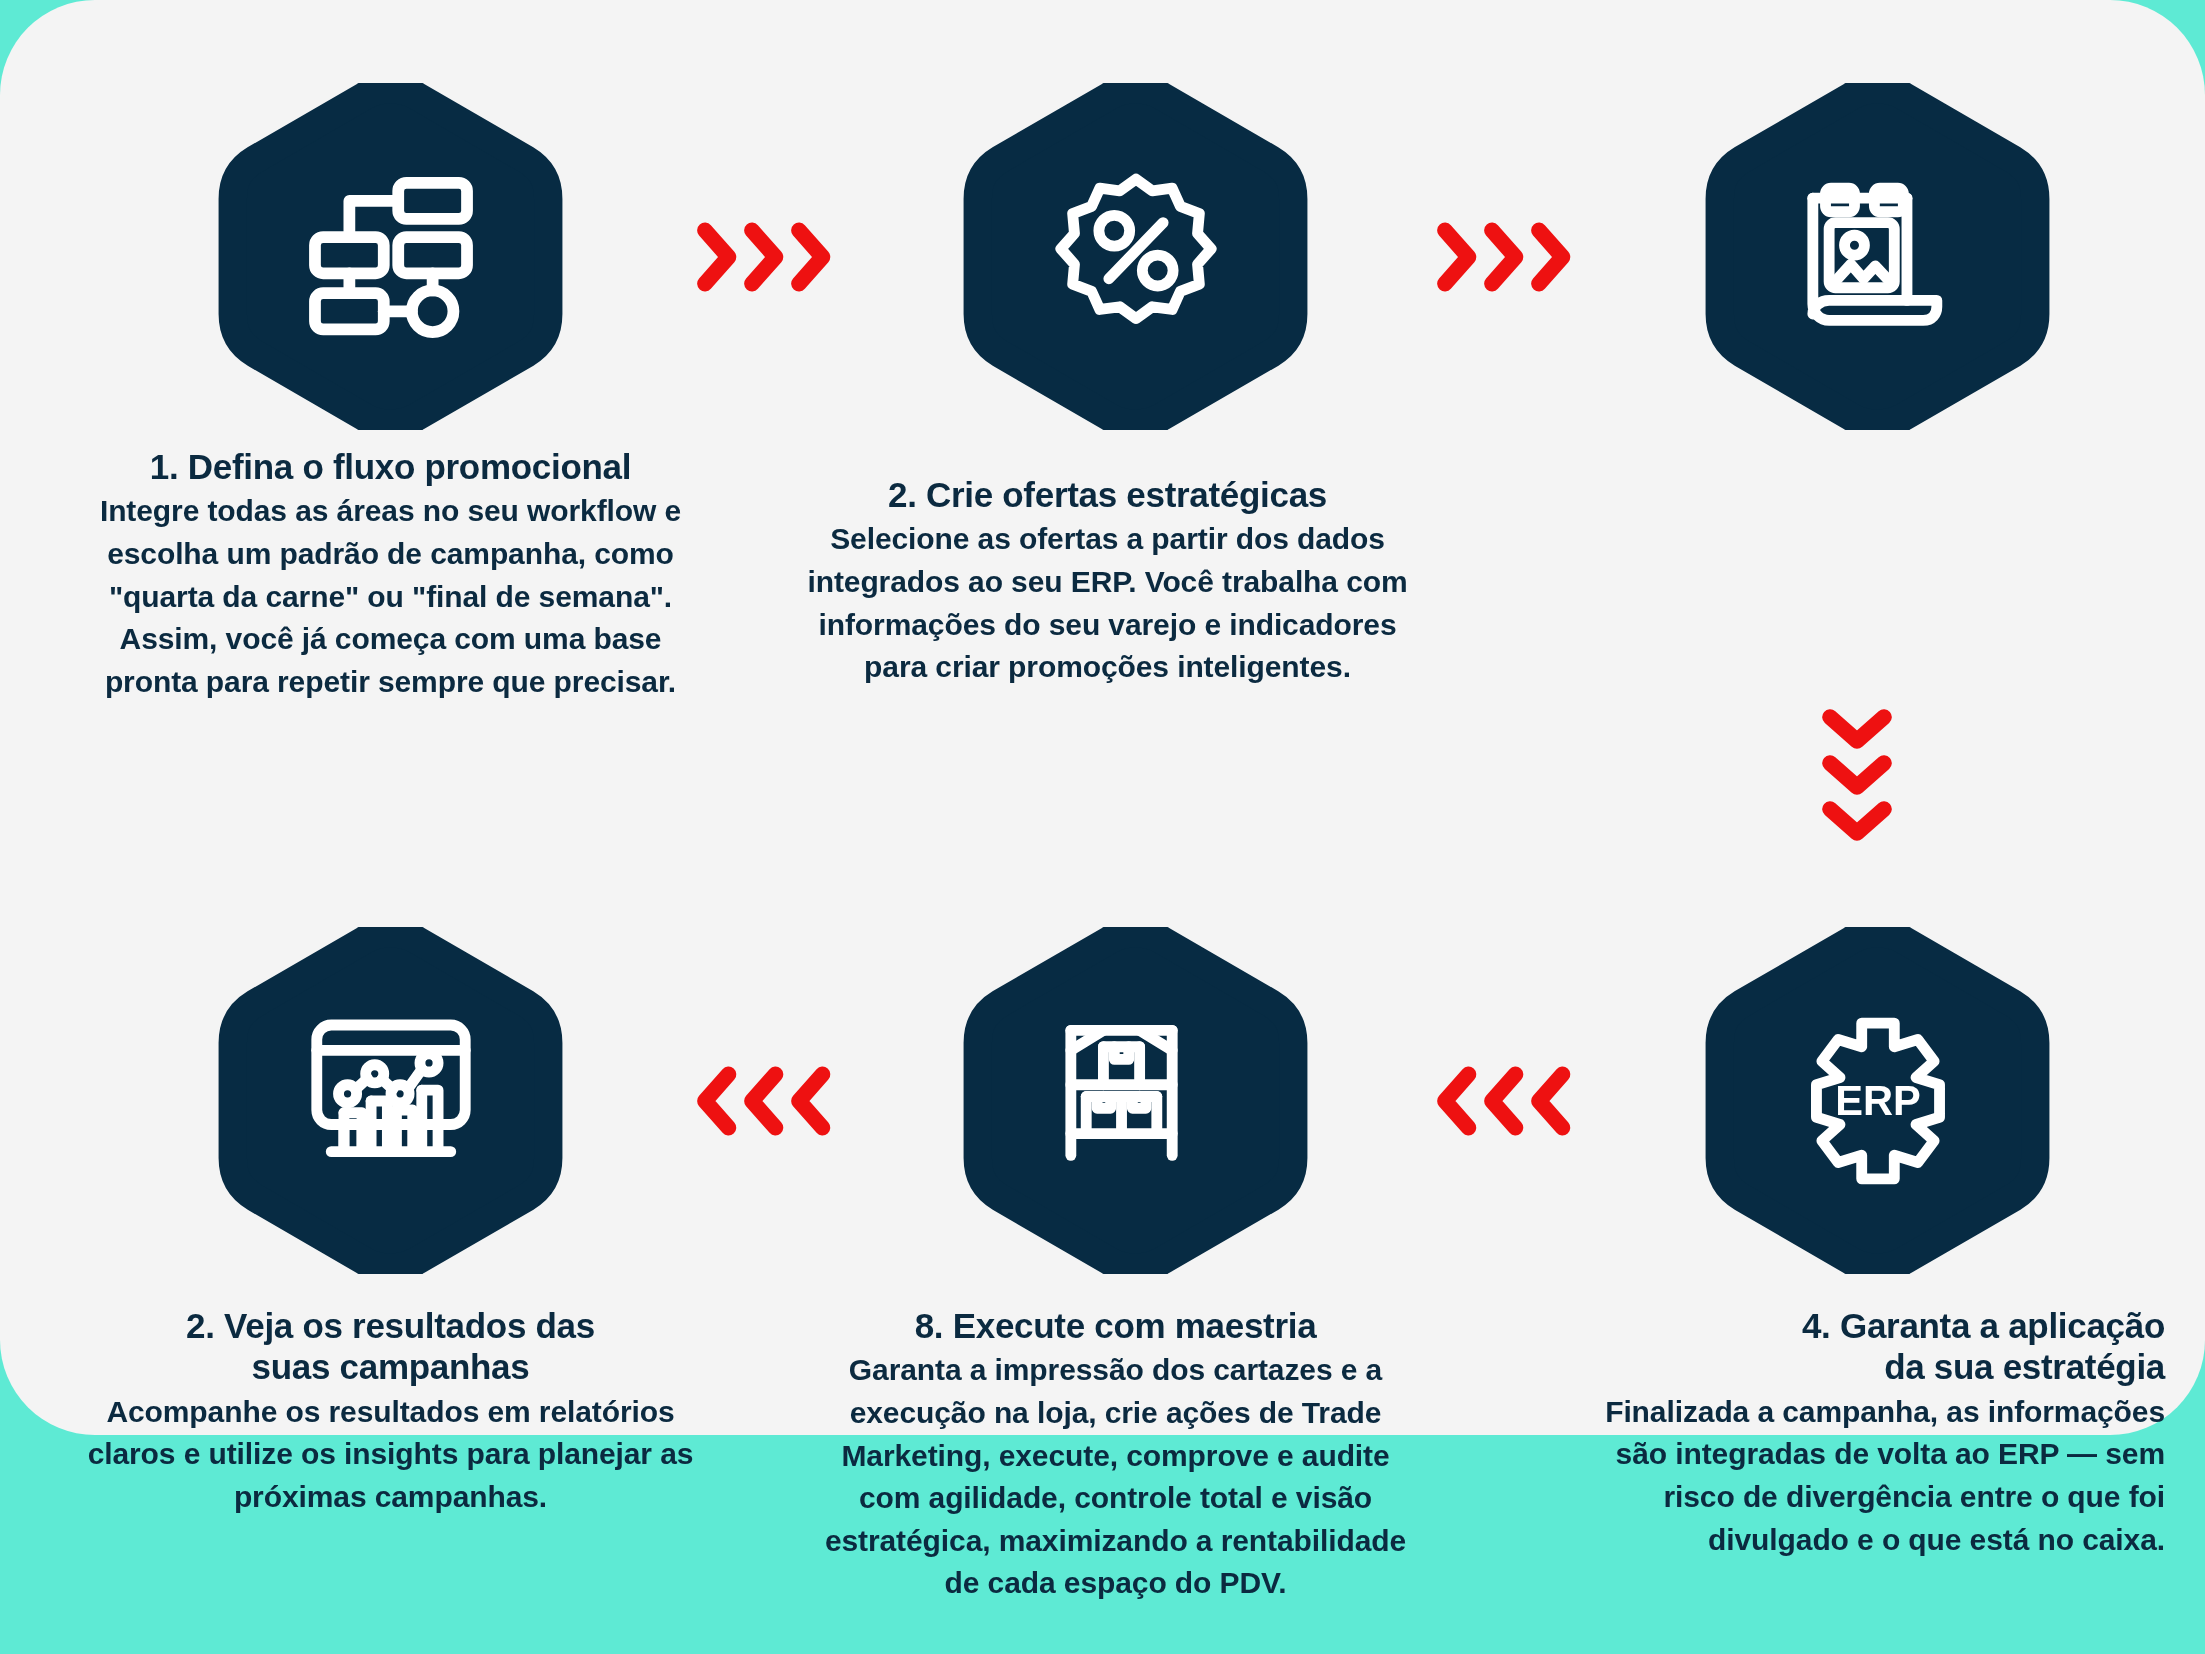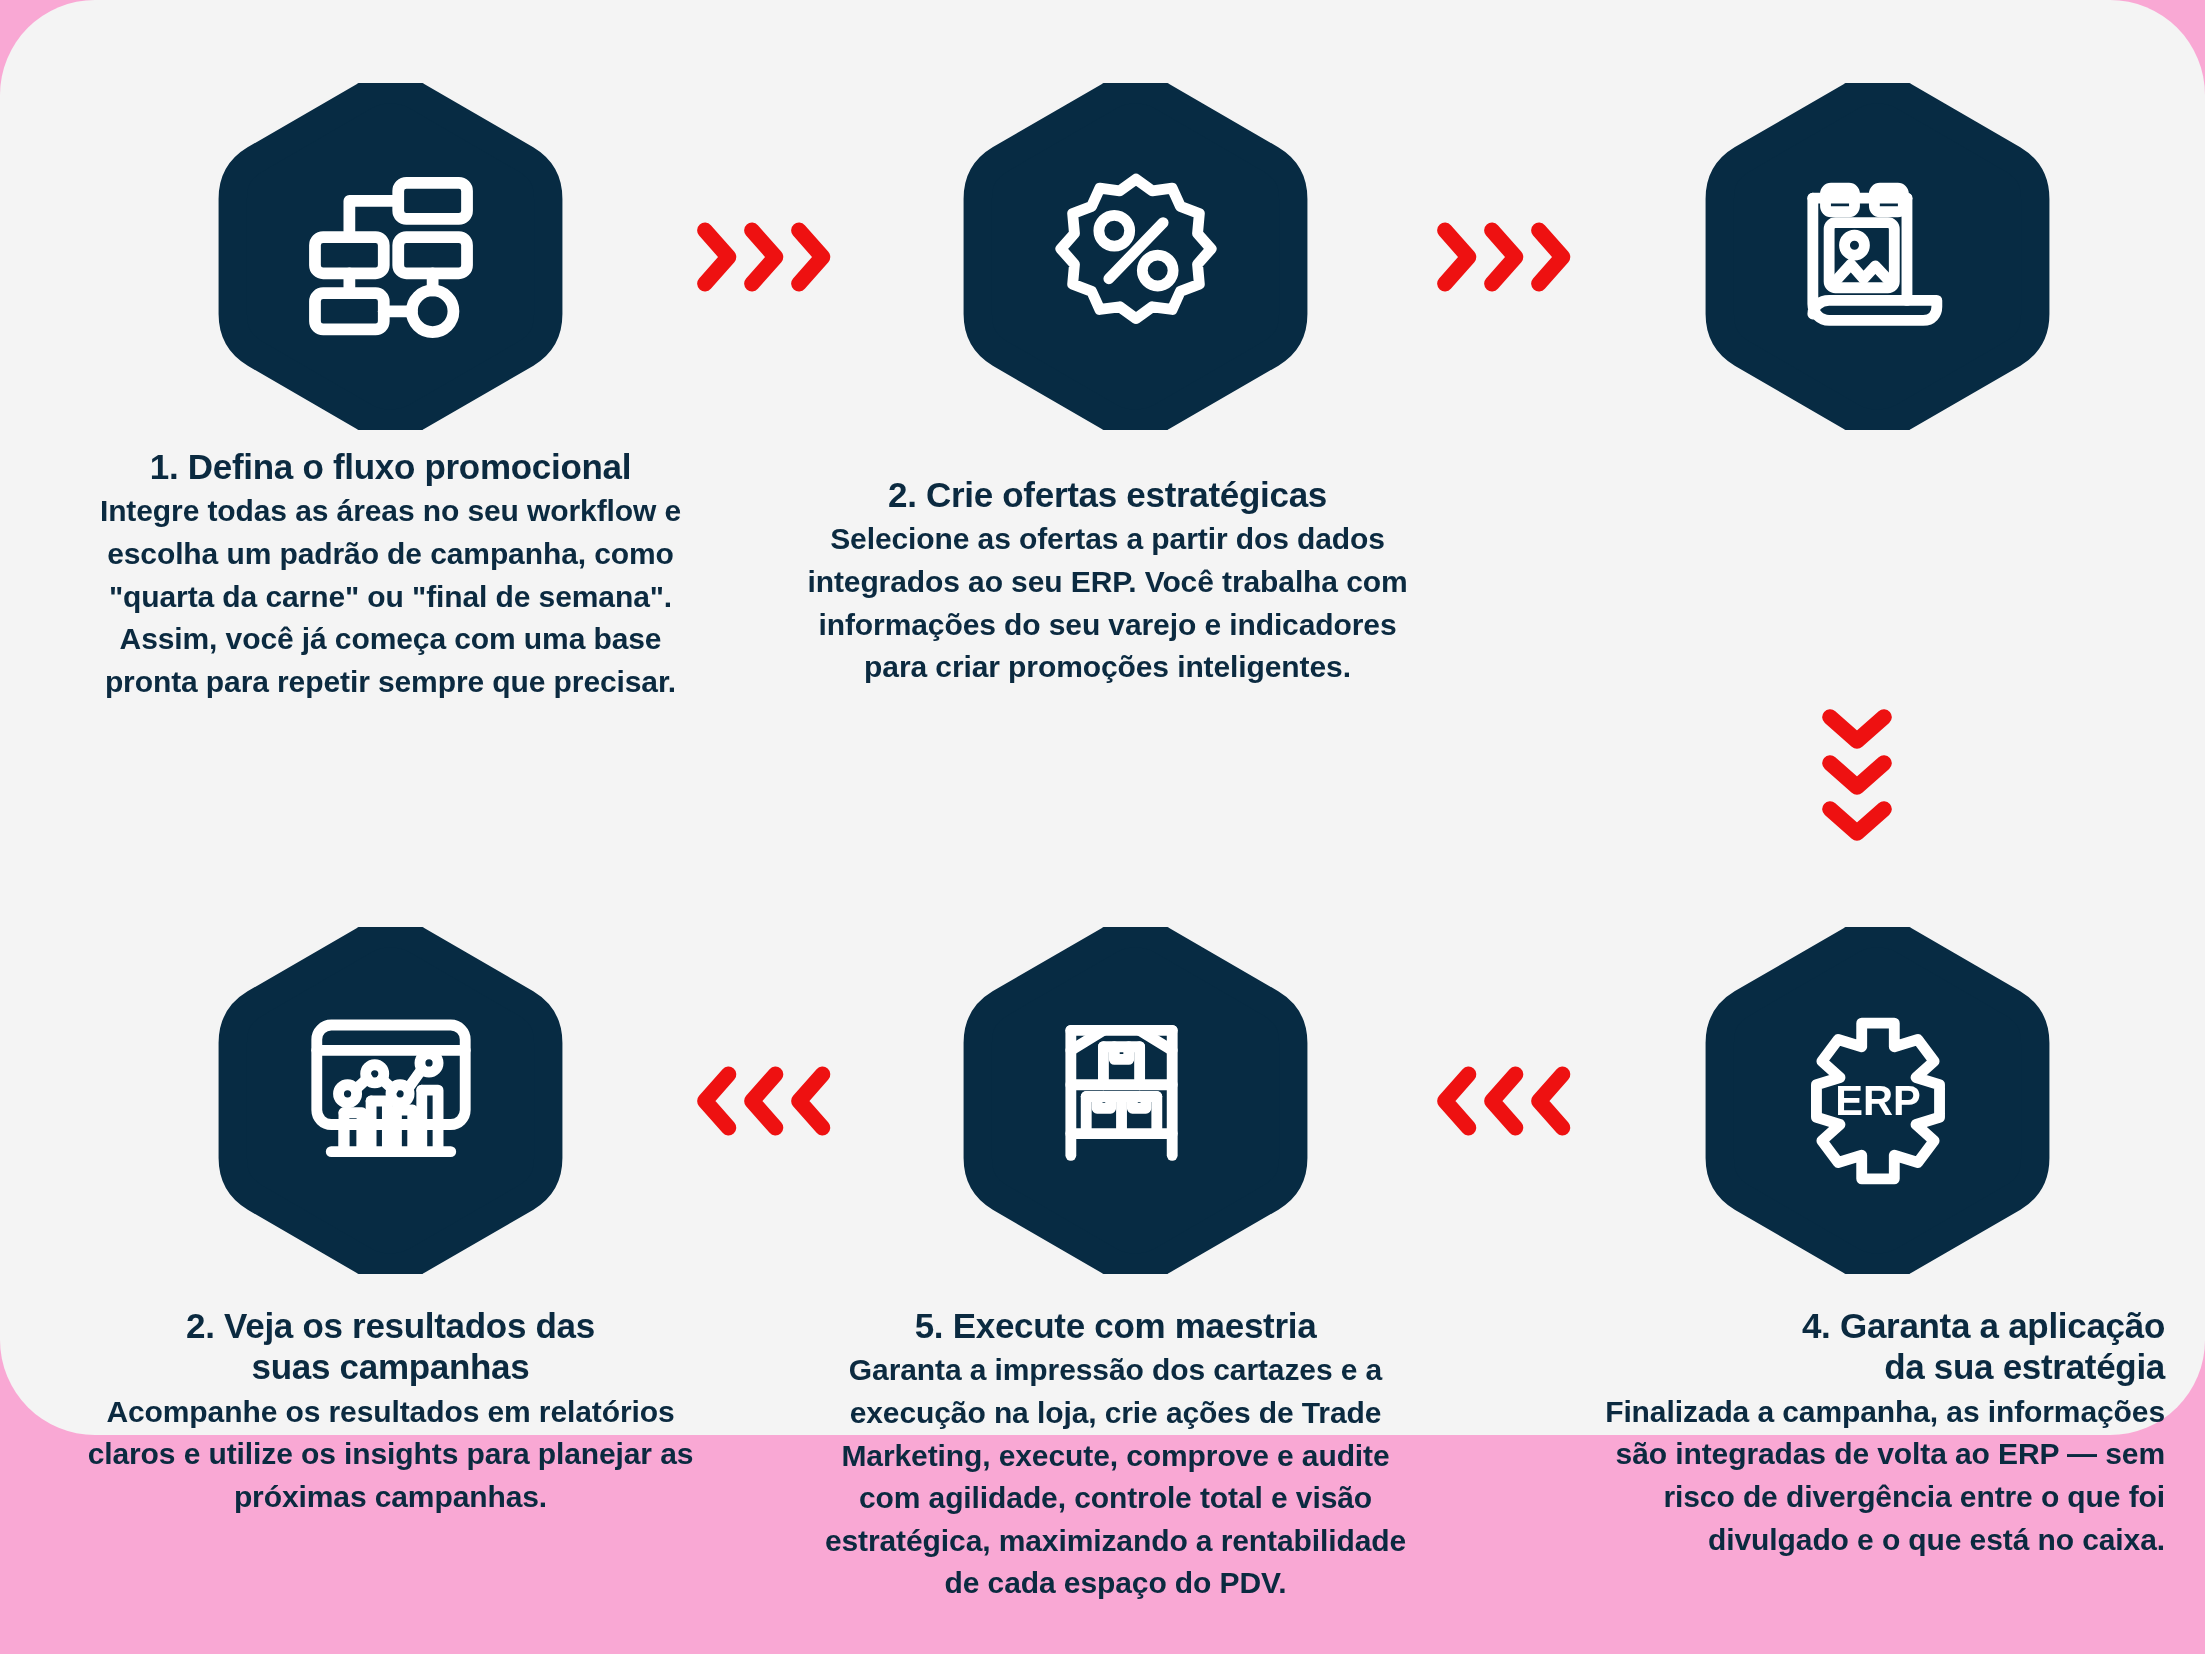--- a/index.html
+++ b/index.html
@@ -5,21 +5,21 @@
   * { margin:0; padding:0; box-sizing:border-box; }
   html, body {
     width:2205px; height:1655px;
     background:#ffffff;
     font-family:"Liberation Sans", sans-serif;
     overflow:hidden;
   }
   #root {
     position:relative;
     width:2205px; height:1655px;
-    background:#f9a8d4;
+    background:#5eead4;
   }
   
   #panel {
     position:absolute;
     left:0; top:0;
     width:2205px; height:1435px;
     background:#f4f4f4;
     border-radius:95px;
   }
   #content {
@@ -250,21 +250,21 @@
           <path d="M45 95 L45 136"></path>
           <path d="M123 95 L123 136"></path>
           <path d="M45 95 L123 95"></path>
           <path d="M84 95 L84 136"></path>
           <path d="M57 95 L57 108 L72 108 L72 95"></path>
           <path d="M96 95 L96 108 L111 108 L111 95"></path>
         </svg>
       </div>
     </div>
     <div class="block" style="left:812px; top:1305px; width:607px;">
-      <h3>5. Execute com maestria</h3>
+      <h3>8. Execute com maestria</h3>
       <p>Garanta a impressão dos cartazes e a execução na loja, crie ações de Trade Marketing, execute, comprove e audite com agilidade, controle total e visão estratégica, maximizando a rentabilidade de cada espaço do PDV.</p>
     </div>
 
     <div class="chevrons" style="left:694px; top:1063px;">
       <span class="chev">
         <svg width="47" height="76" viewBox="0 0 60 96">
             <path d="M44 14 L14 48 L44 82" fill="none" stroke="#EE1111" stroke-width="20" stroke-linecap="round" stroke-linejoin="round"></path>
           </svg>
       </span>
       <span class="chev">

